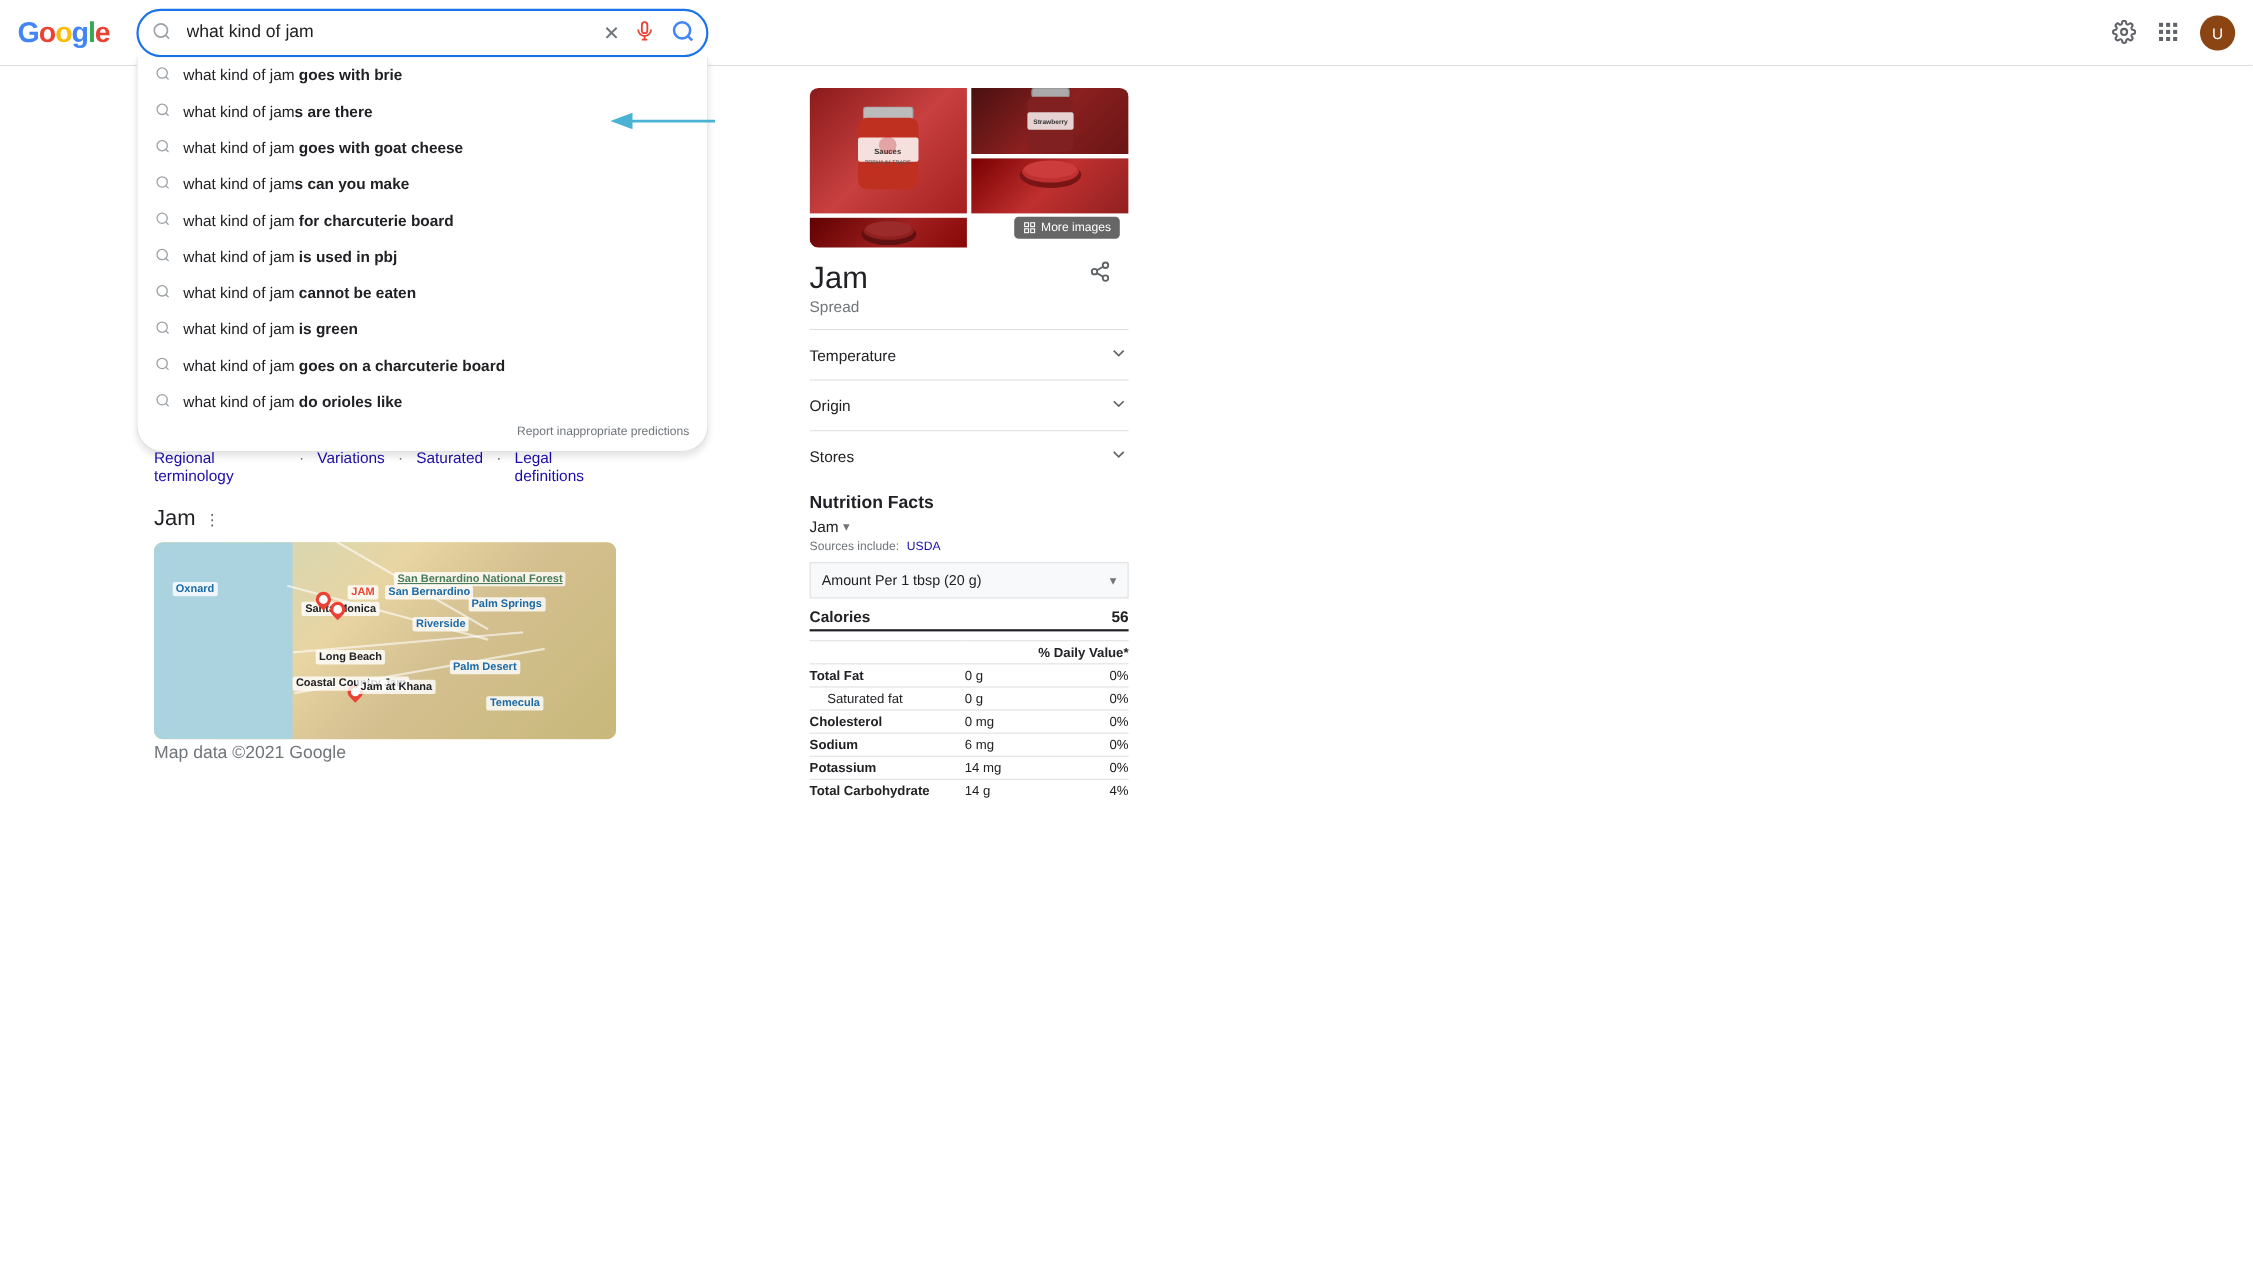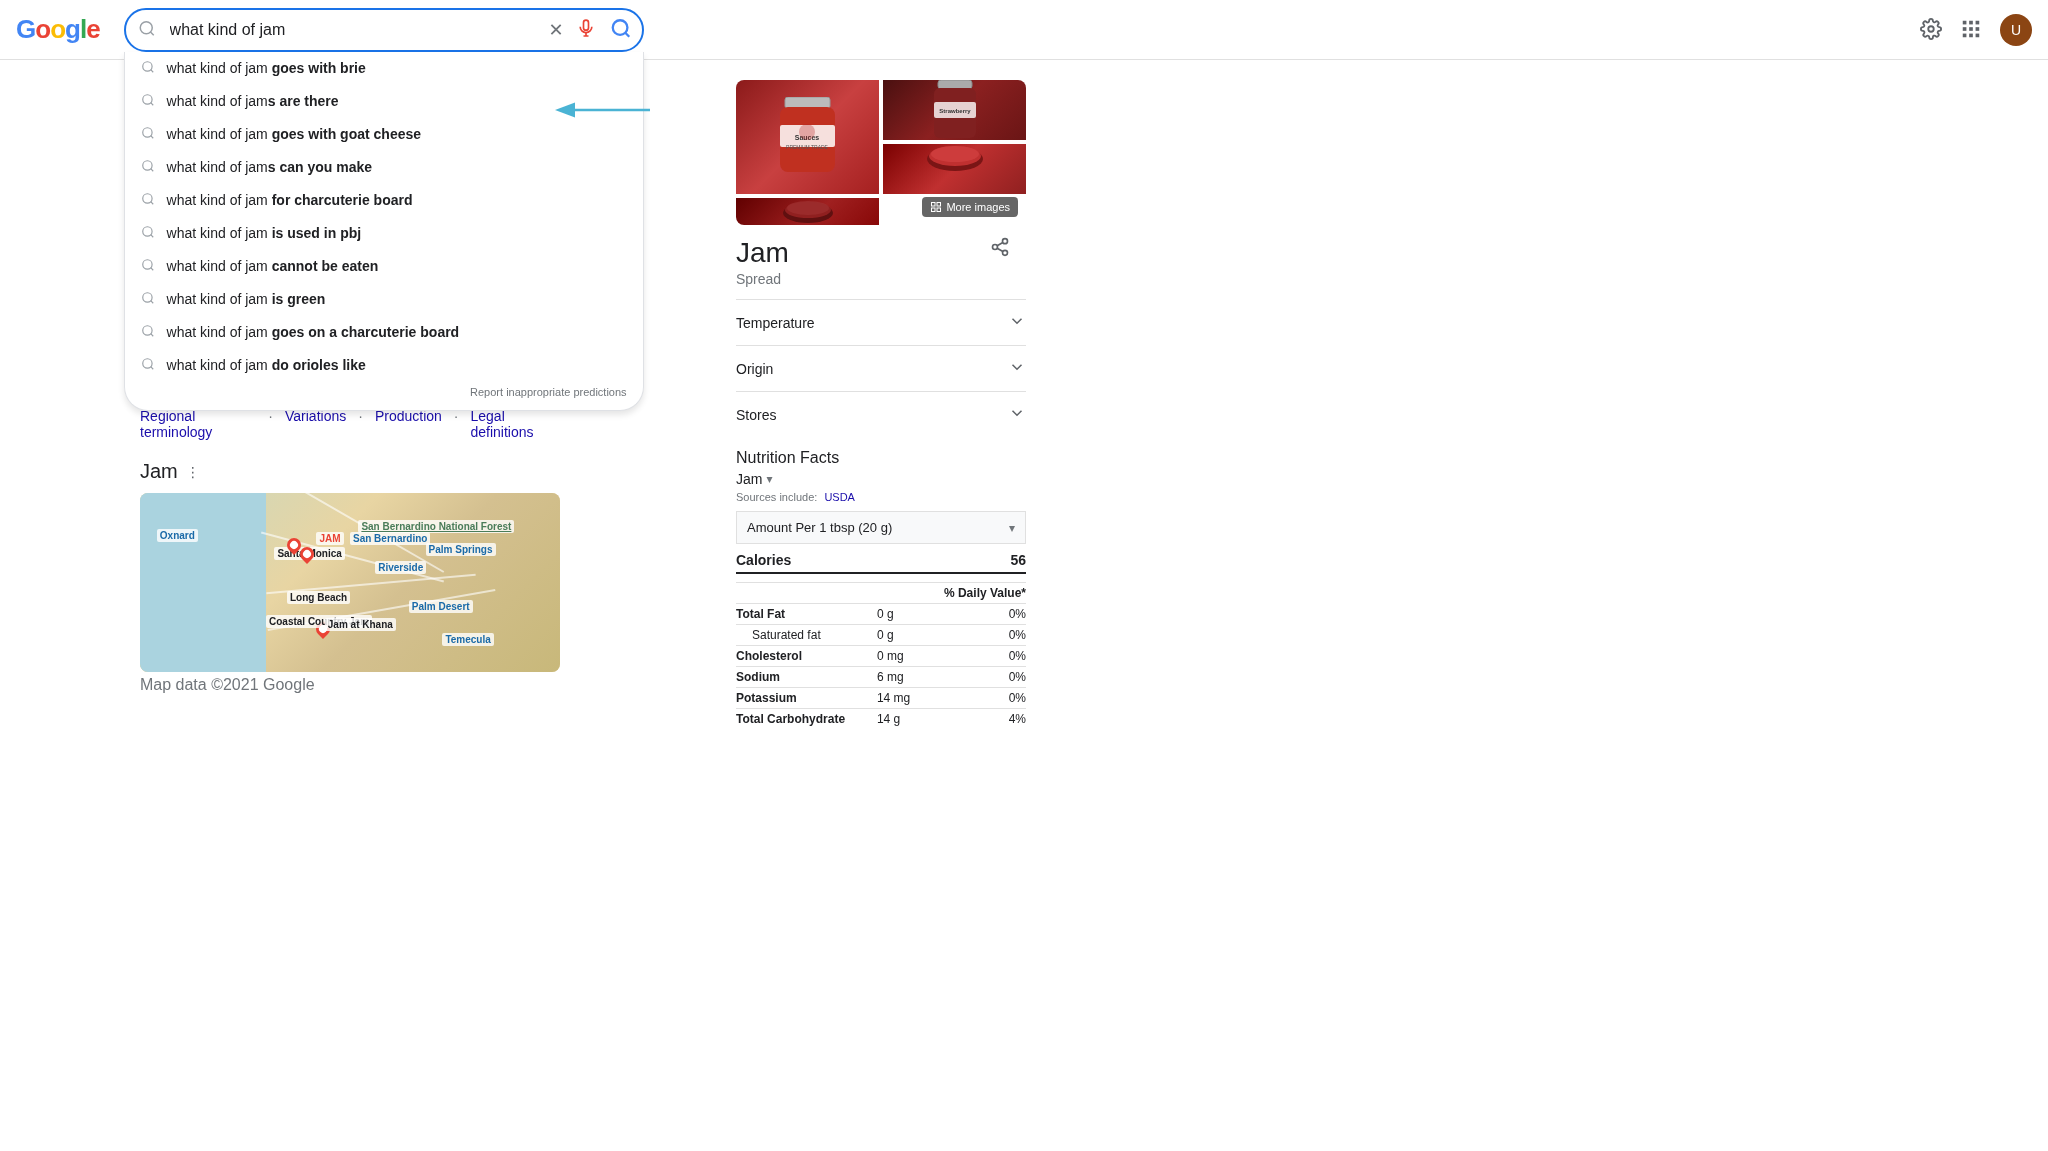--- a/index.html
+++ b/index.html
@@ -346,21 +346,21 @@
       padding: 12px 0;
       display: flex;
       justify-content: space-between;
       align-items: center;
       cursor: pointer;
     }
     .knowledge-section-label { font-size: 14px; color: #202124; }
     .knowledge-section-chevron { color: #70757a; }
 
     
-    .nutrition-title { font-size: 16px; font-weight: 400; color: #202124; margin: 12px 0 4px; }
+    .nutrition-title { font-size: 16px; font-weight: 700; color: #202124; margin: 12px 0 4px; }
     .nutrition-source-row {
       display: flex;
       align-items: center;
       gap: 4px;
       margin-bottom: 4px;
     }
     .nutrition-item-name { font-size: 14px; color: #202124; }
     .nutrition-dropdown { color: #70757a; cursor: pointer; font-size: 12px; }
     .nutrition-usda { font-size: 11px; color: #70757a; }
     .nutrition-usda a { color: #1a0dab; text-decoration: none; }
@@ -615,21 +615,21 @@
           <span class="wiki-url-text">https://en.wikipedia.org › wiki › Fruit_preserves</span>
           <span class="wiki-menu">⋮</span>
         </div>
         <div class="wiki-title">Fruit preserves - Wikipedia</div>
         <p class="wiki-snippet">Jam refers to a product made of whole fruit cut into pieces or crushed, then heated with water and sugar until it reaches "jelling" or "setting" point, which is ...</p>
         <div class="wiki-links">
           <a class="wiki-link">Regional terminology</a>
           <span class="wiki-sep">·</span>
           <a class="wiki-link">Variations</a>
           <span class="wiki-sep">·</span>
-          <a class="wiki-link">Production</a>
+          <a class="wiki-link">Saturated</a>
           <span class="wiki-sep">·</span>
           <a class="wiki-link">Legal definitions</a>
         </div>
       </div>
 
       <div class="jam-section">
         <div class="jam-section-header">
           <span class="jam-section-title">Jam</span>
           <span class="jam-section-menu">⋮</span>
         </div>

